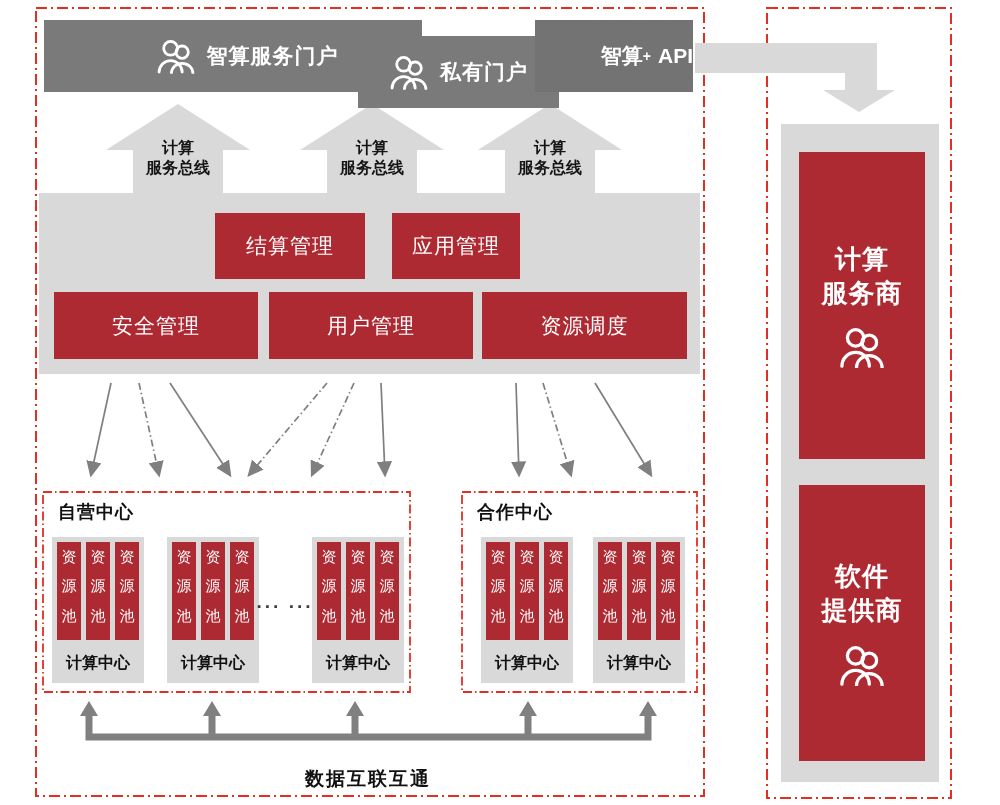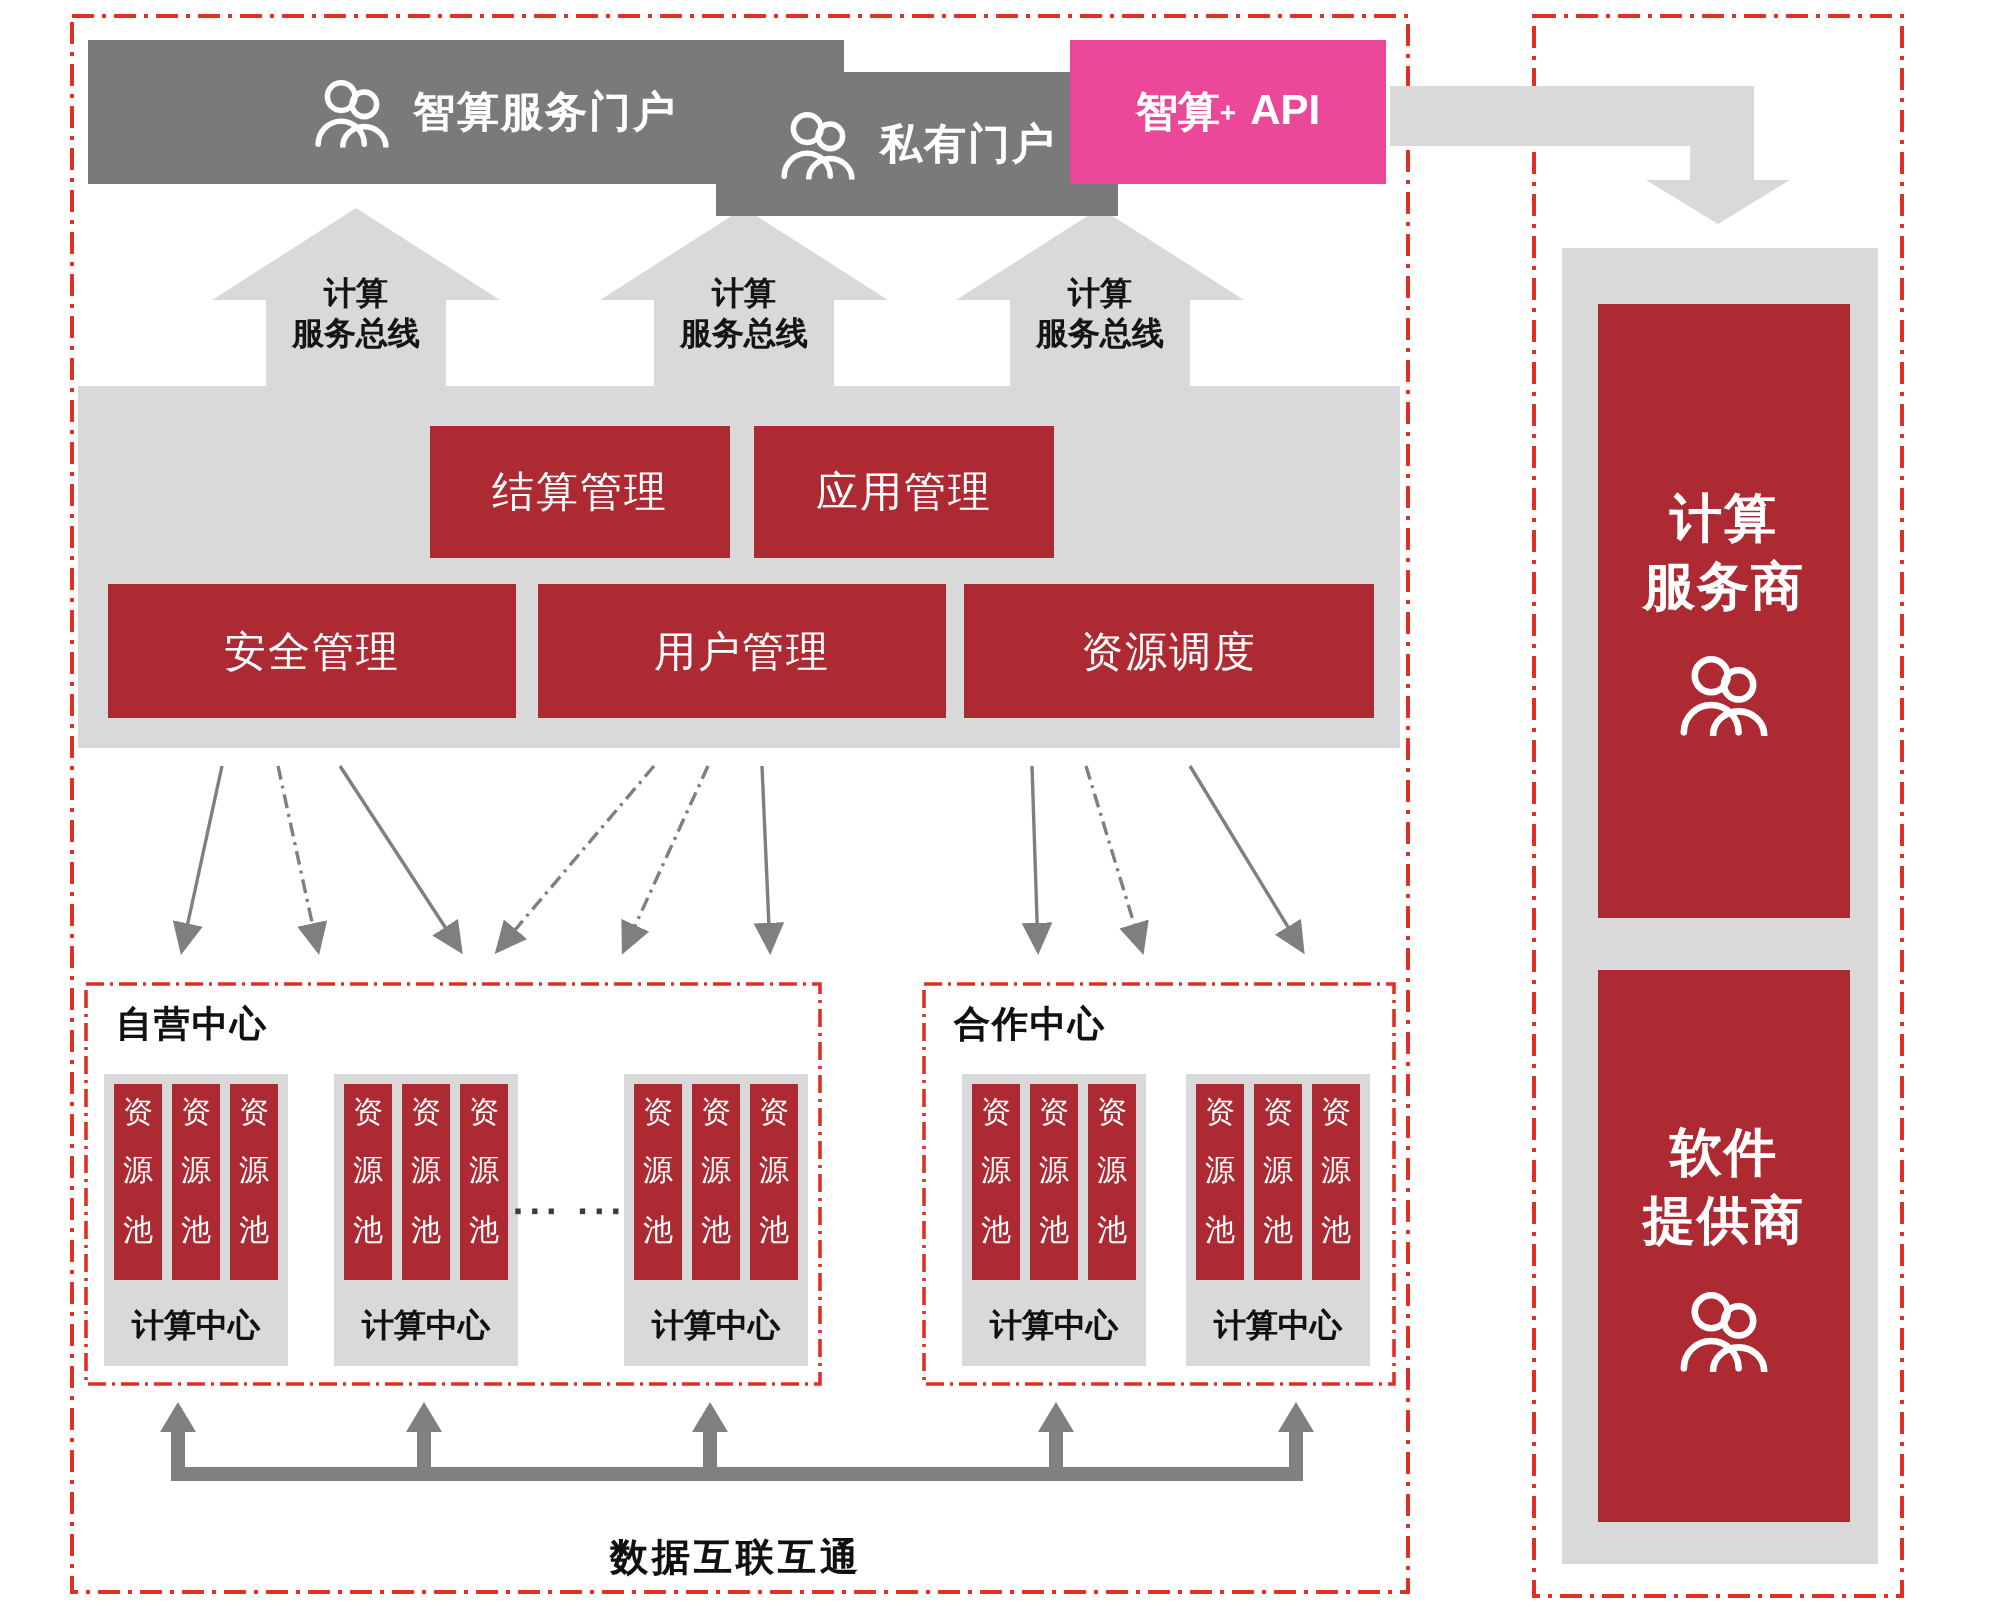--- a/index.html
+++ b/index.html
@@ -7,21 +7,21 @@
     position:relative;width:1000px;height:805px;background:#ffffff;
     font-family:"Liberation Sans","DejaVu Sans",sans-serif;overflow:hidden;
   }
   .abs{position:absolute;}
   
   .portalbox{
     background:#7a7a7a;color:#fff;display:flex;align-items:center;justify-content:center;
     gap:11px;font-weight:bold;font-size:21px;letter-spacing:1px;
   }
   .apibox{
-    background:#ec4899;color:#fff;display:flex;align-items:center;justify-content:center;
+    background:#737373;color:#fff;display:flex;align-items:center;justify-content:flex-end;
     font-weight:bold;font-size:21px;
   }
   .apibox sup{font-size:14px;line-height:0;}
   .apibox .suffix{margin-left:7px;}
   
   .buslabel{
     width:130px;text-align:center;font-weight:bold;color:#151515;
     font-size:16px;line-height:1.25;
   }
   
@@ -138,21 +138,21 @@
   </div>
   <div class="abs buslabel" style="left:485px;top:138px;">
     <div>计算</div>
     <div>服务总线</div>
   </div>
 
   <div class="abs panel" style="left:39px;top:193px;width:661px;height:181px;"></div>
   <div class="abs mgmt" style="left:215px;top:213px;width:150px;height:66px;">
     <span>结算管理</span>
     </div>
-  <div class="abs mgmt" style="left:377px;top:213px;width:150px;height:66px;">
+  <div class="abs mgmt" style="left:392px;top:213px;width:128px;height:66px;">
     <span>应用管理</span>
     </div>
   <div class="abs mgmt" style="left:54px;top:292px;width:204px;height:67px;justify-content:center;">
     <span>安全管理</span>
     </div>
   <div class="abs mgmt" style="left:269px;top:292px;width:204px;height:67px;">
     <span>用户管理</span>
     </div>
   <div class="abs mgmt" style="left:482px;top:292px;width:205px;height:67px;">
     <span>资源调度</span>

